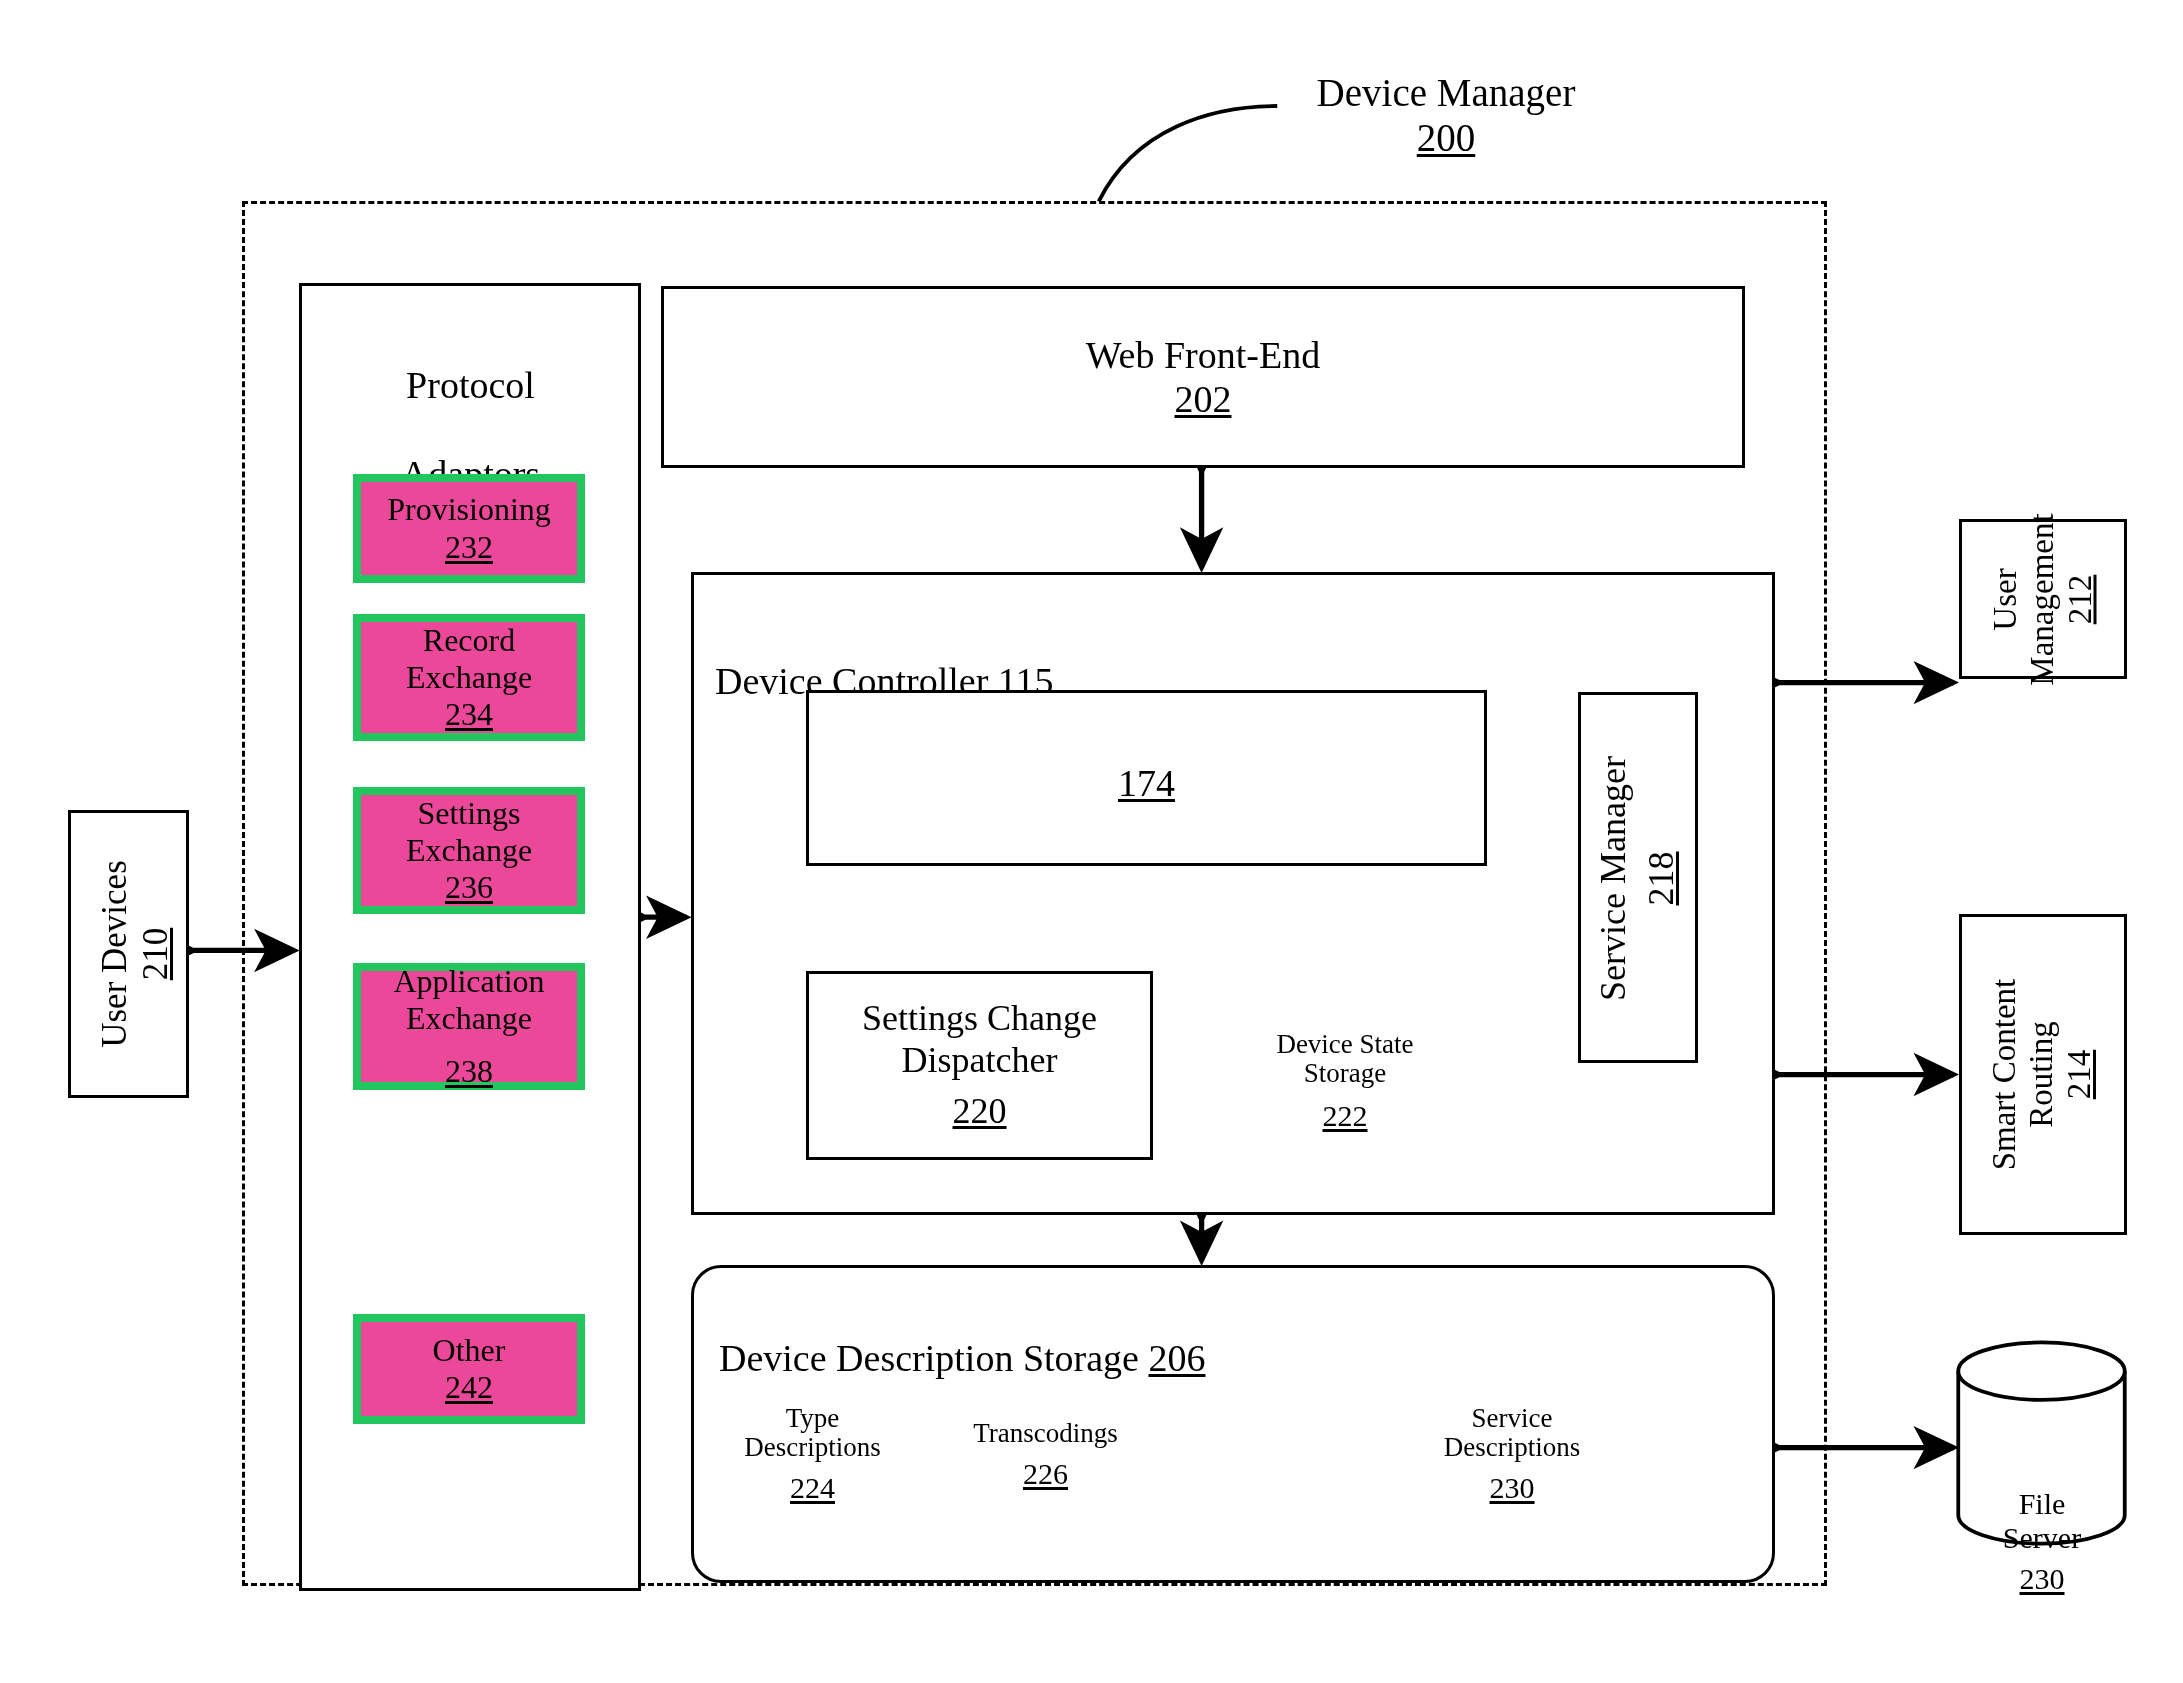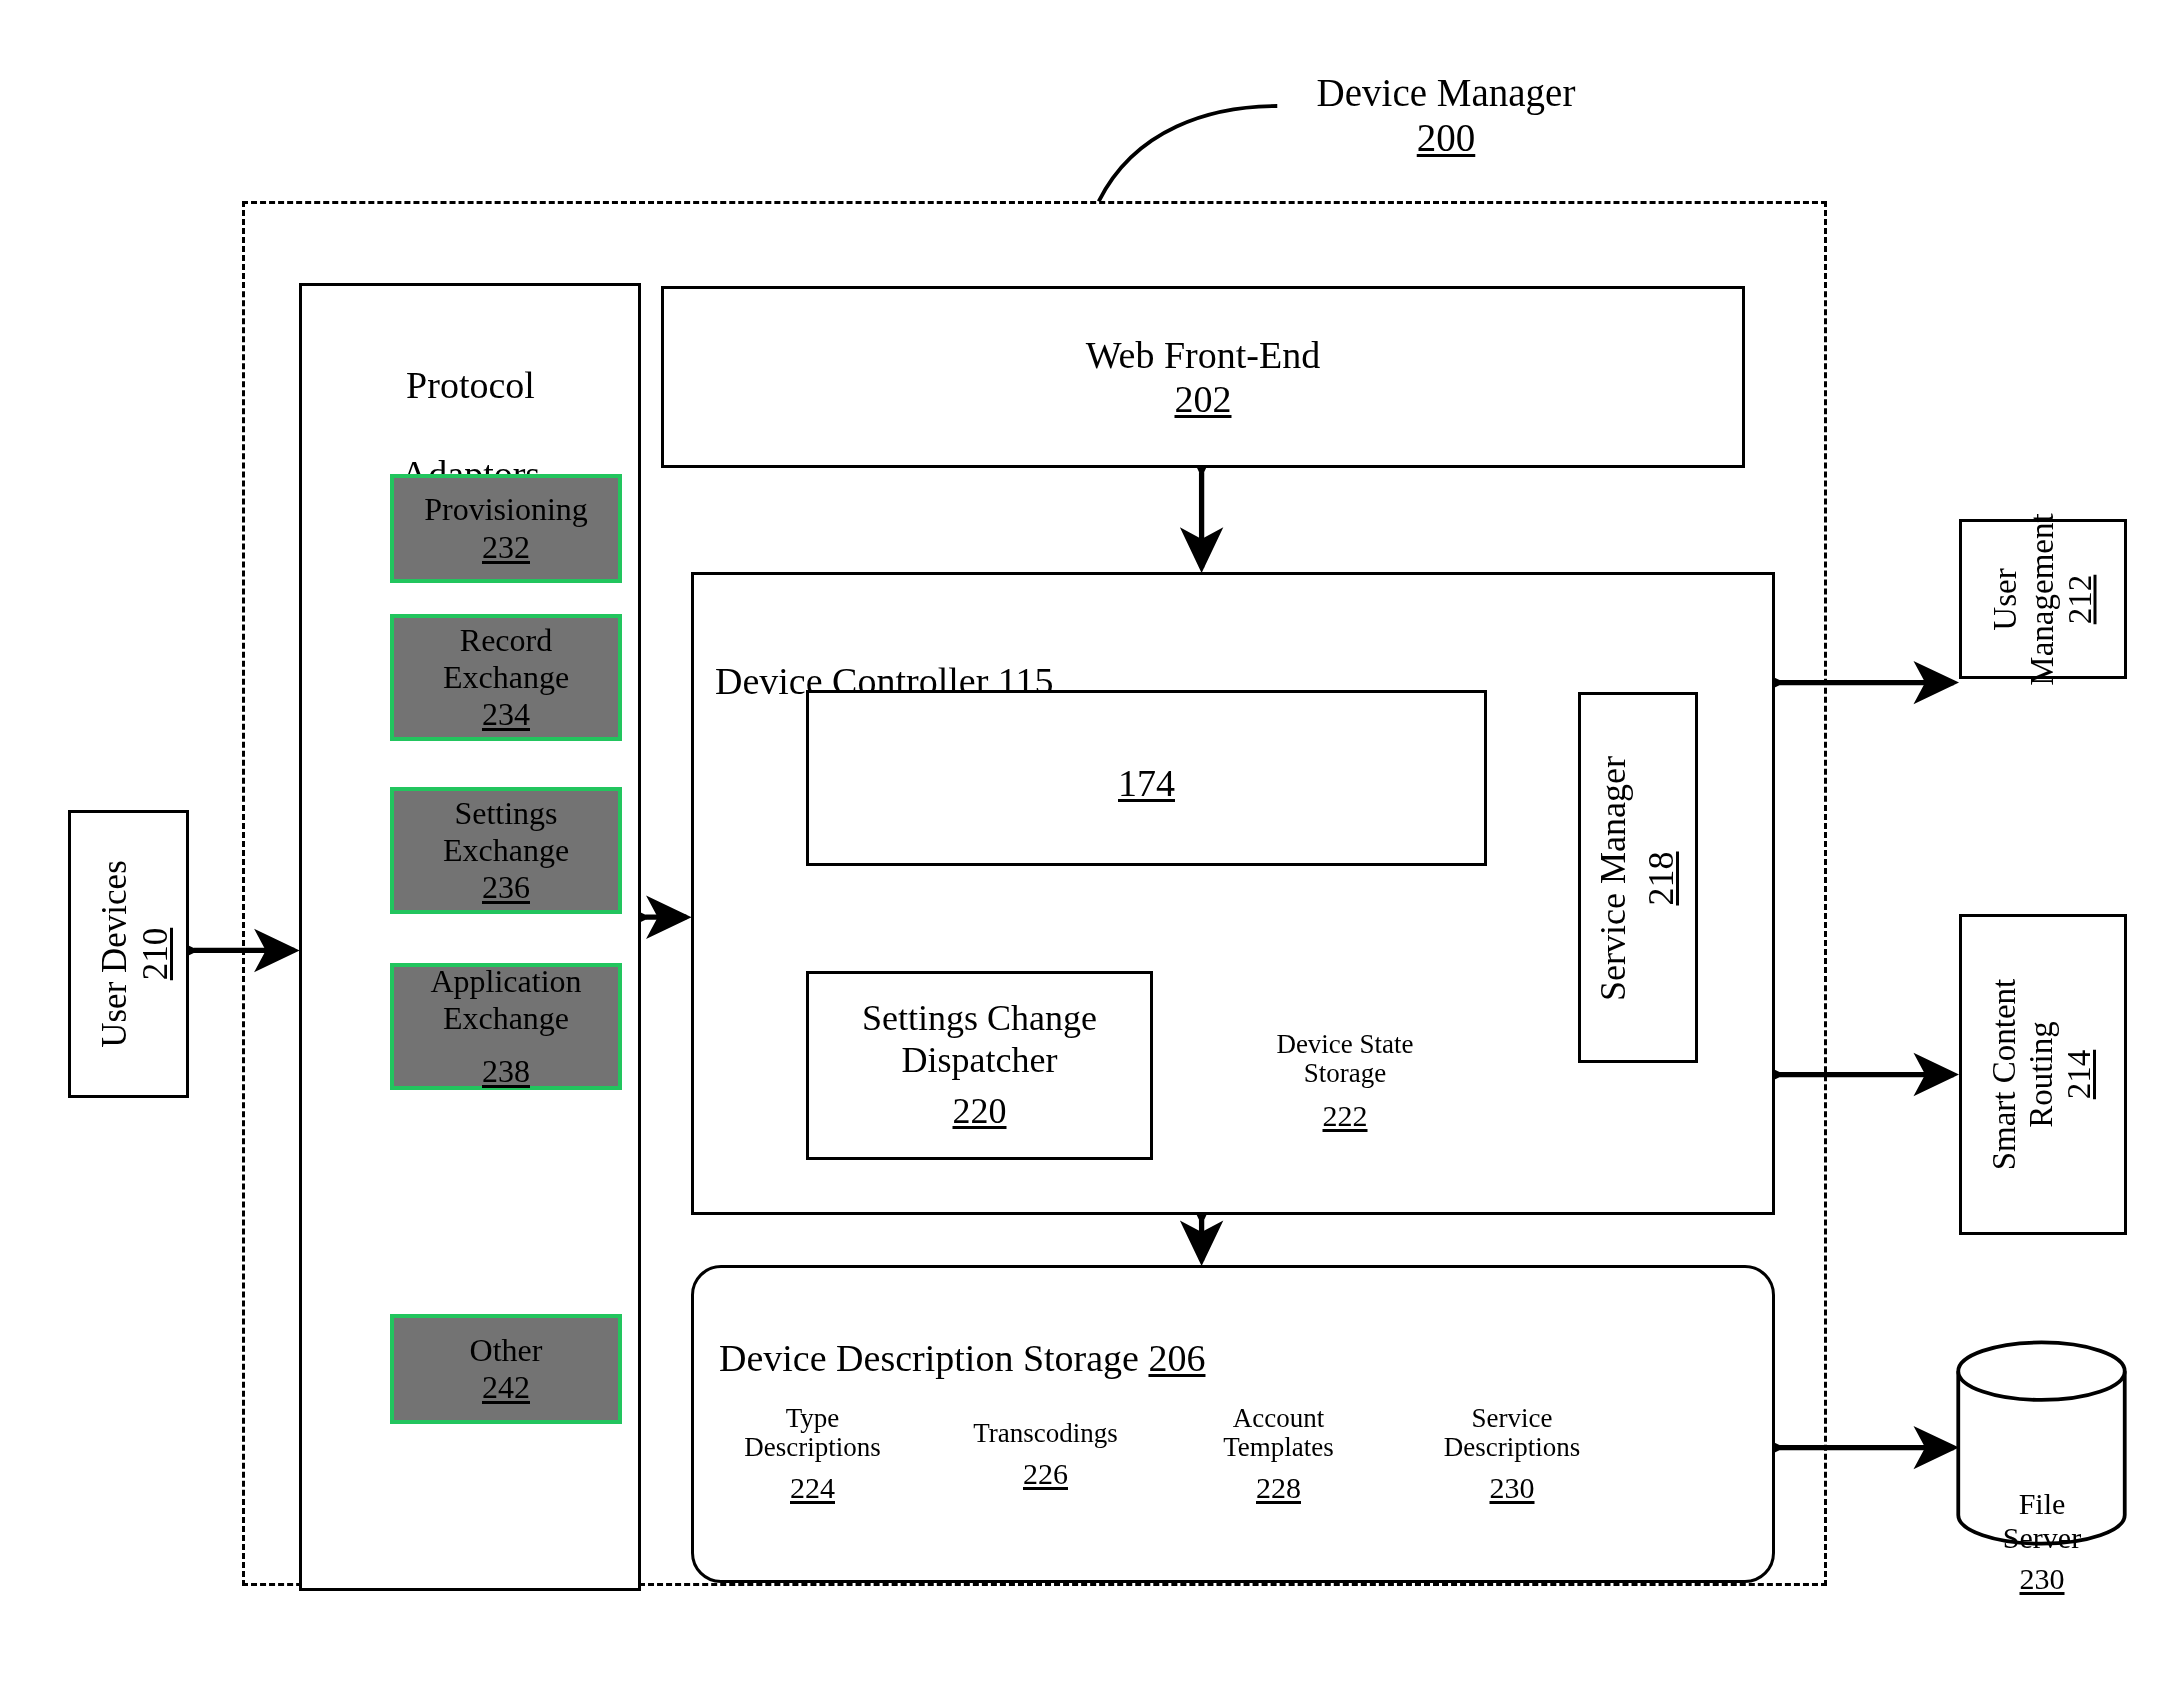--- a/index.html
+++ b/index.html
@@ -19,24 +19,23 @@
 
   
   .box {
     position: absolute;
     border: 3.8px solid #000;
     background: #fff;
     box-sizing: border-box;
   }
   .box-thin {
     position: absolute;
-    border: 4px solid #22c55e;
-    background: #737373;
+    border: 8px solid #22c55e;
+    background: #ec4899;
     box-sizing: border-box;
-    margin-left: 37px;
   }
   .dashed-region {
     position: absolute;
     border: 3.8px dashed #000;
     background: transparent;
     box-sizing: border-box;
   }
   .rounded {
     border-radius: 30px;
   }
@@ -241,25 +240,20 @@
     <span style="white-space:pre-line; line-height:1.08;">Type
 Descriptions</span>
     <span class="num" style="margin-top:9px; font-size:30px;">224</span>
   </div>
 
   <div class="ctr" style="left:973px; top:1402px; width:145px; height:106px; font-size:27px;">
     <span style="white-space:pre-line; line-height:1.08;">Transcodings</span>
     <span class="num" style="margin-top:9px; font-size:30px;">226</span>
   </div>
 
-  <div class="ctr" style="left:1209px; top:1402px; width:139px; height:106px; font-size:27px;">
-    <span style="white-space:pre-line; line-height:1.08;">Account
-Templates</span>
-    <span class="num" style="margin-top:9px; font-size:30px;">228</span>
-  </div>
 
   <div class="ctr" style="left:1441px; top:1402px; width:142px; height:106px; font-size:27px;">
     <span style="white-space:pre-line; line-height:1.08;">Service
 Descriptions</span>
     <span class="num" style="margin-top:9px; font-size:30px;">230</span>
   </div>
 
   <div class="box" id="ud-box"></div>
   <div class="ctr vert" style="left:-7.6px; top:922px; width:288px; height:64px; font-size:35px;">
     <span>User Devices</span>

